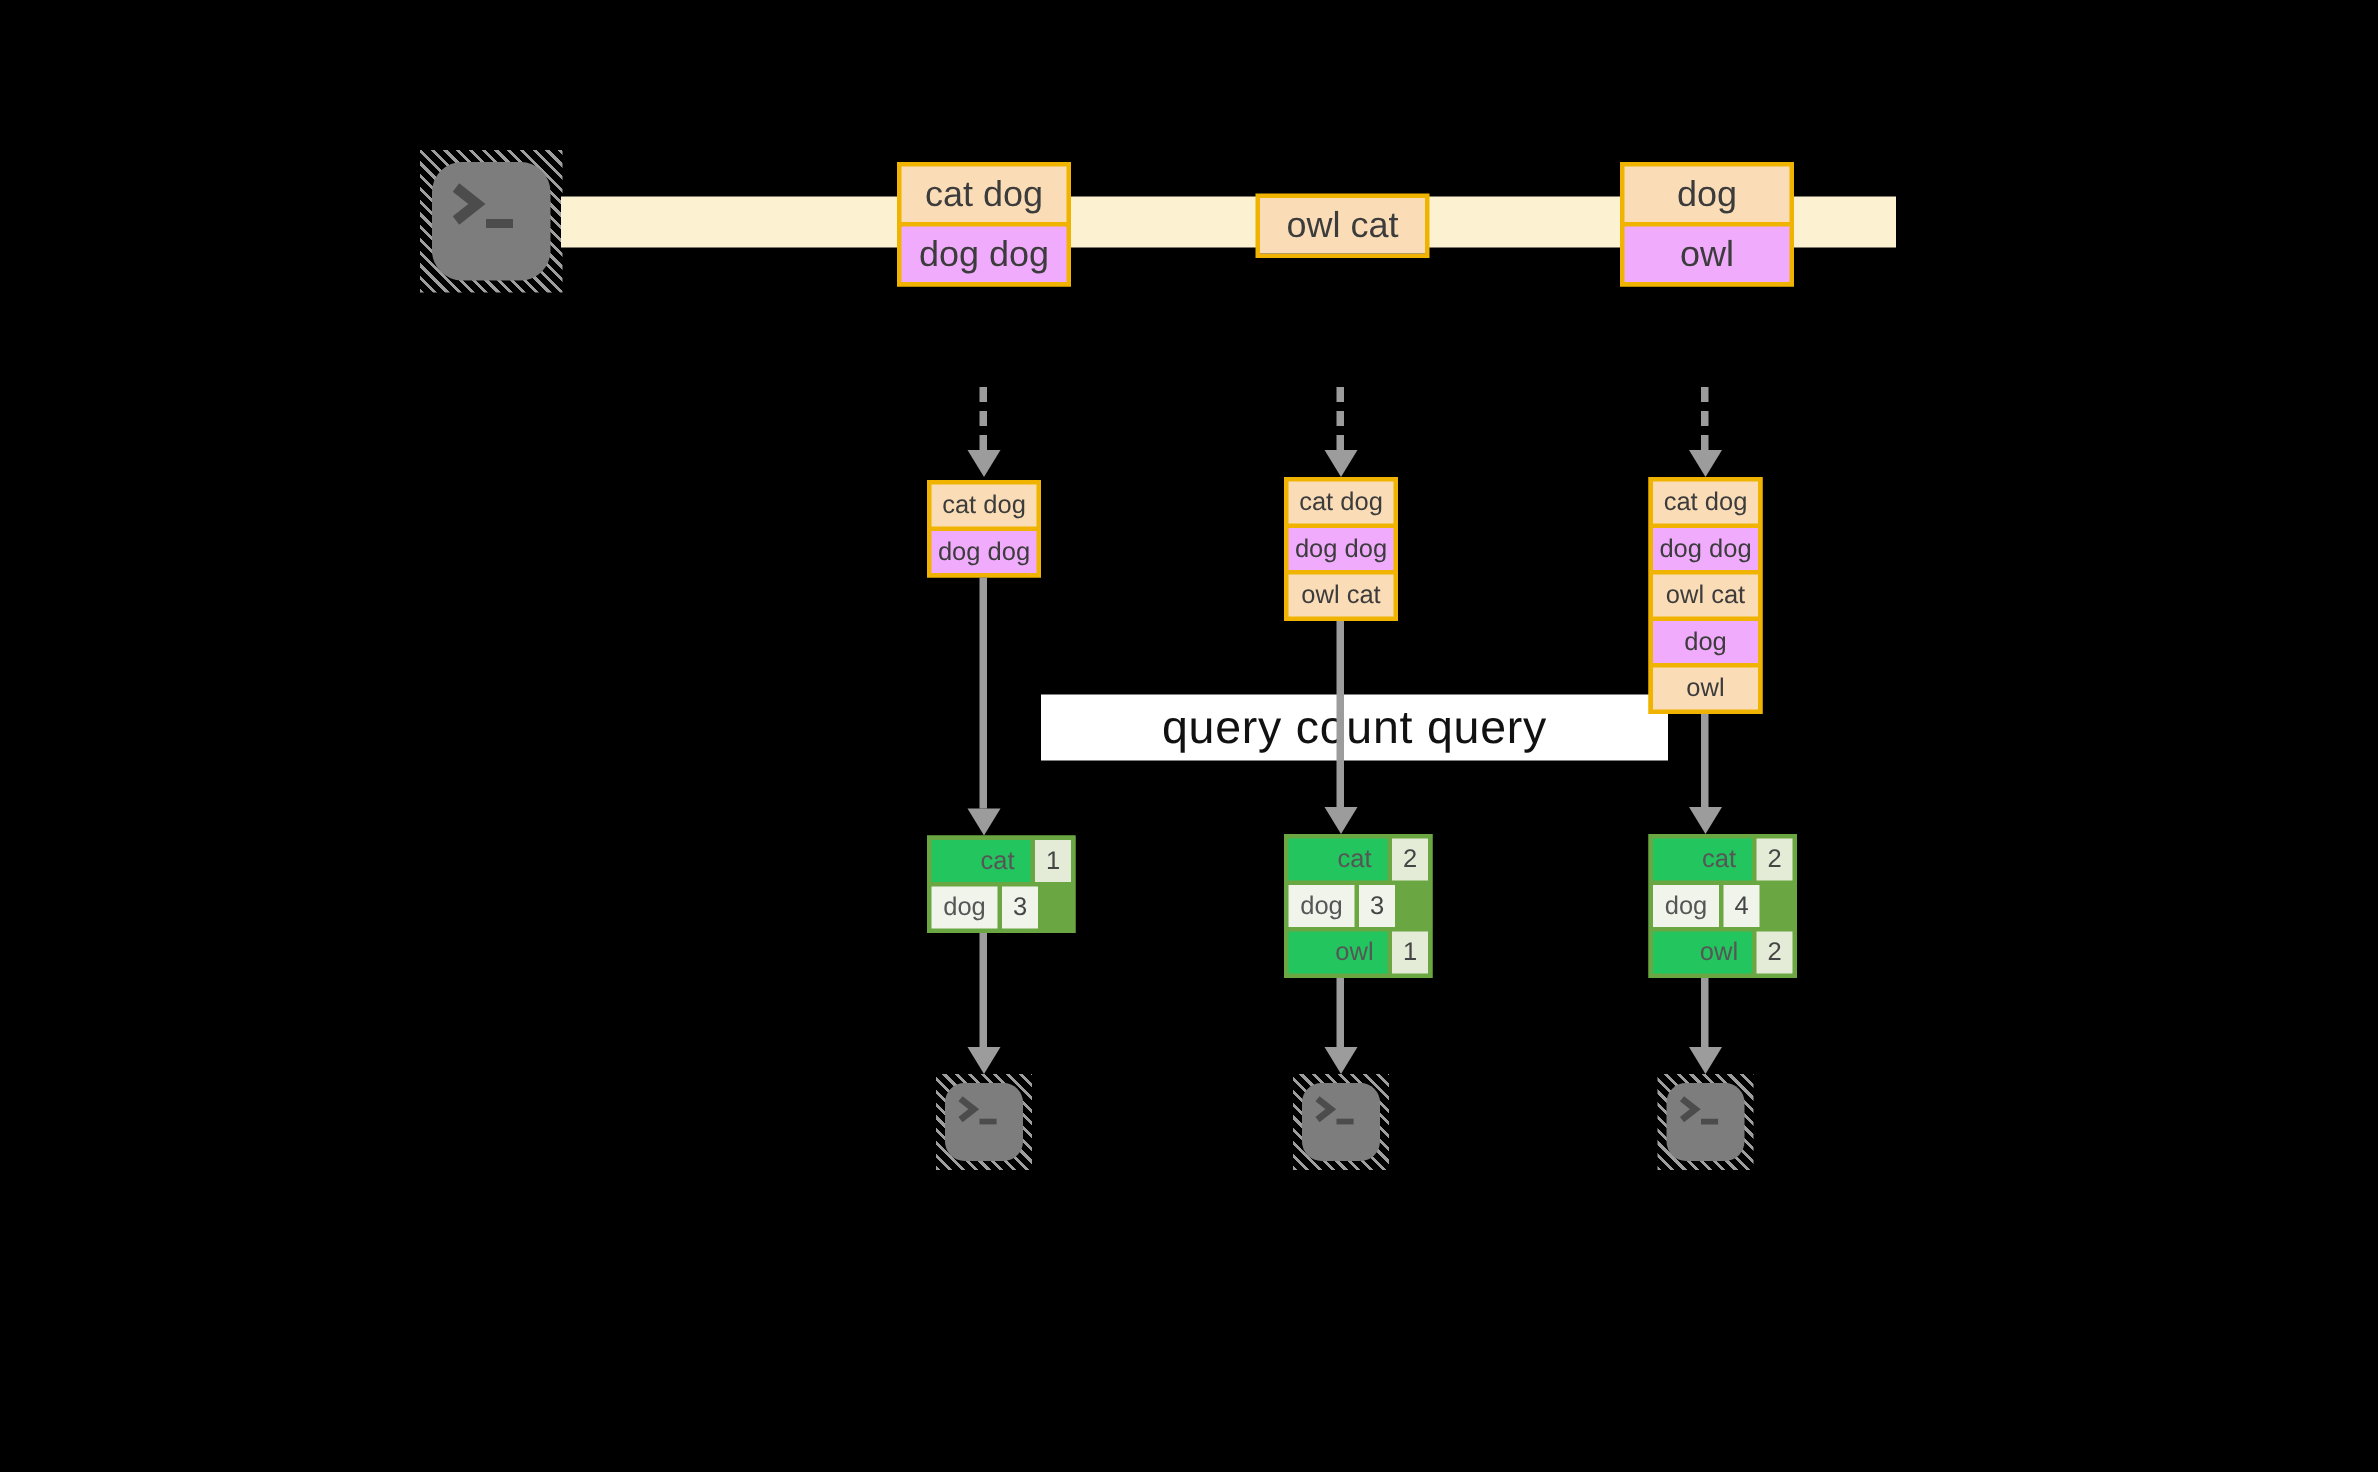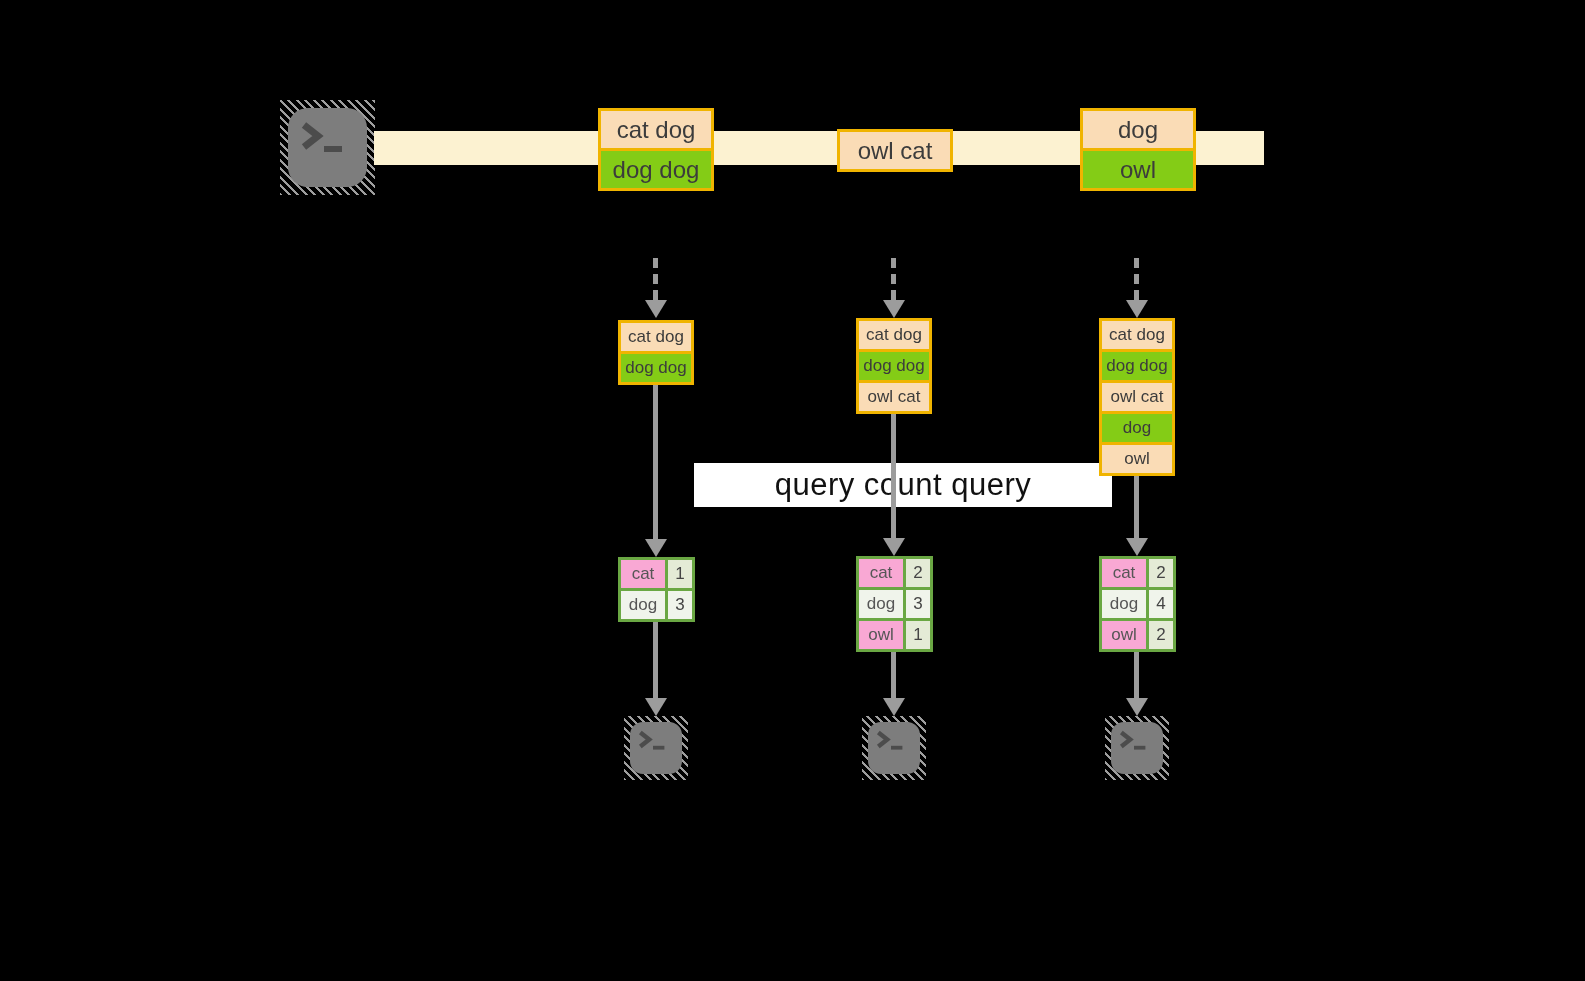--- a/index.html
+++ b/index.html
@@ -29,21 +29,21 @@
     position:absolute;z-index:2;display:flex;flex-direction:column;gap:3px;
     background:#f0b400;border:3px solid #f0b400;box-sizing:border-box;
   }
   .ebox .erow{
     display:flex;align-items:center;justify-content:center;
     color:#3c3c3c;
   }
   .ebox.big .erow{width:110px;height:37px;font-size:24px;}
   .ebox.small .erow{width:70px;height:28px;font-size:17px;}
   .peach{background:#fadcb6;}
-  .cream{background:#84cc16;}
+  .cream{background:#f0abfc;}
   
   .vline{position:absolute;width:5px;background:#9c9c9c;z-index:3;}
   .vdash{position:absolute;width:0;border-left:5px dashed #9c9c9c;z-index:3;}
   .ahead{
     position:absolute;width:0;height:0;z-index:3;
     border-left:11px solid transparent;border-right:11px solid transparent;
     border-top:18px solid #9c9c9c;
   }
   
   .query-label{
@@ -53,21 +53,21 @@
   }
   
   .gtable{
     position:absolute;z-index:2;display:flex;flex-direction:column;gap:3px;
     background:#6aa743;border:3px solid #6aa743;box-sizing:border-box;
   }
   .grow{display:flex;gap:3px;}
   .gcell{height:28px;display:flex;align-items:center;justify-content:center;font-size:17px;}
   .gword{width:44px;color:#565656;}
   .gnum{width:24px;color:#454545;}
-  .g-dark{background:#f9a8d4;}
+  .g-dark{background:#22c55e;padding-left:22px;}
   .g-mid{background:#e4ebd6;}
   .g-light{background:#f0f4eb;}
   .stack-top{z-index:4;}
 </style>
 </head>
 <body>
 
 <div id="canvas">
 
   <div class="terminal" style="left:280px;top:100px;width:95px;height:95px;">

